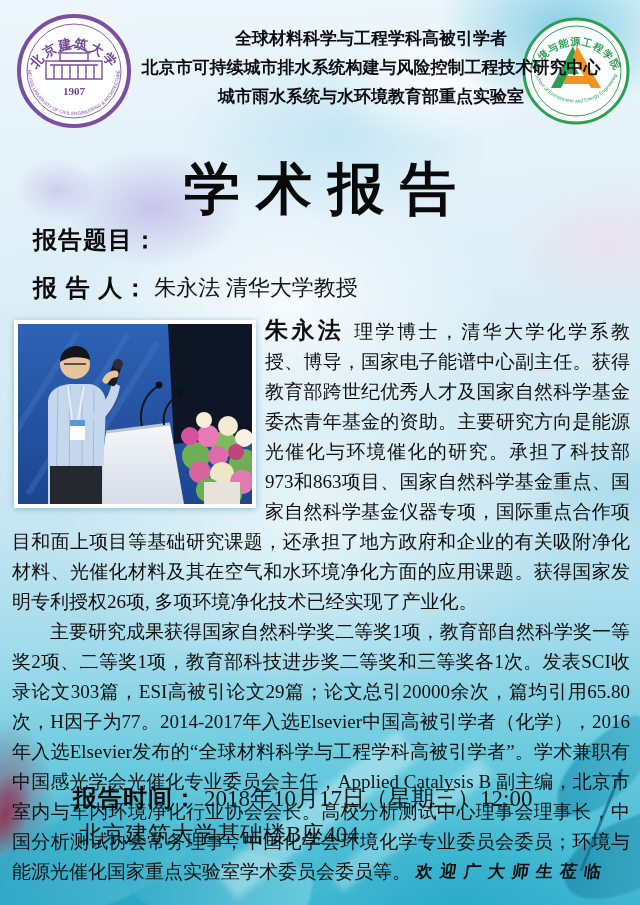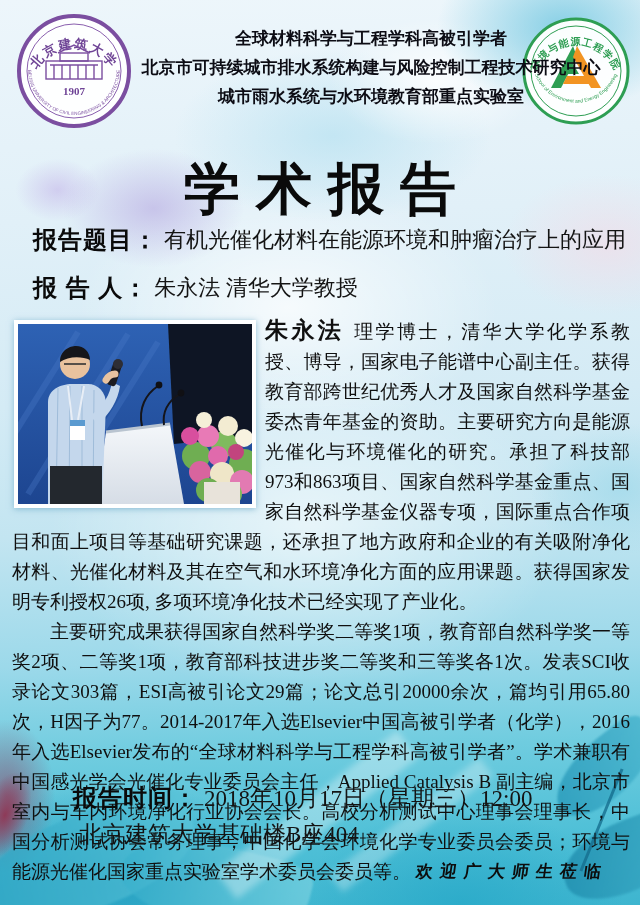--- a/index.html
+++ b/index.html
@@ -130,21 +130,20 @@
   <div class="header-lines">
     <div>全球材料科学与工程学科高被引学者</div>
     <div>北京市可持续城市排水系统构建与风险控制工程技术研究中心</div>
     <div>城市雨水系统与水环境教育部重点实验室</div>
   </div>
 
   <div class="main-title">学术报告</div>
 
   <div class="info-row topic-row">
     <span class="info-label">报告题目：</span>
-    <span class="info-value">有机光催化材料在能源环境和肿瘤治疗上的应用</span>
   </div>
 
   <div class="info-row speaker-row">
     <span class="info-label">报 告 人：</span>
     <span class="info-value">朱永法 清华大学教授</span>
   </div>
 
   <div class="bio">
     <div class="photo-frame">
       <svg width="234" height="180" viewBox="0 0 234 180">

